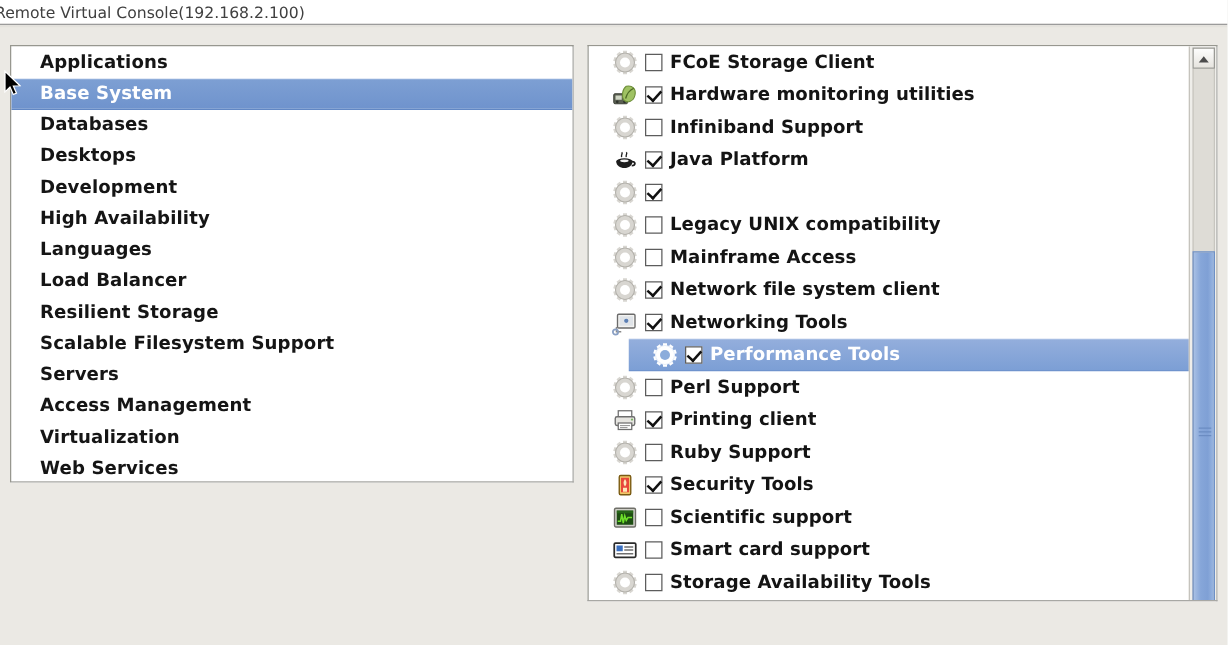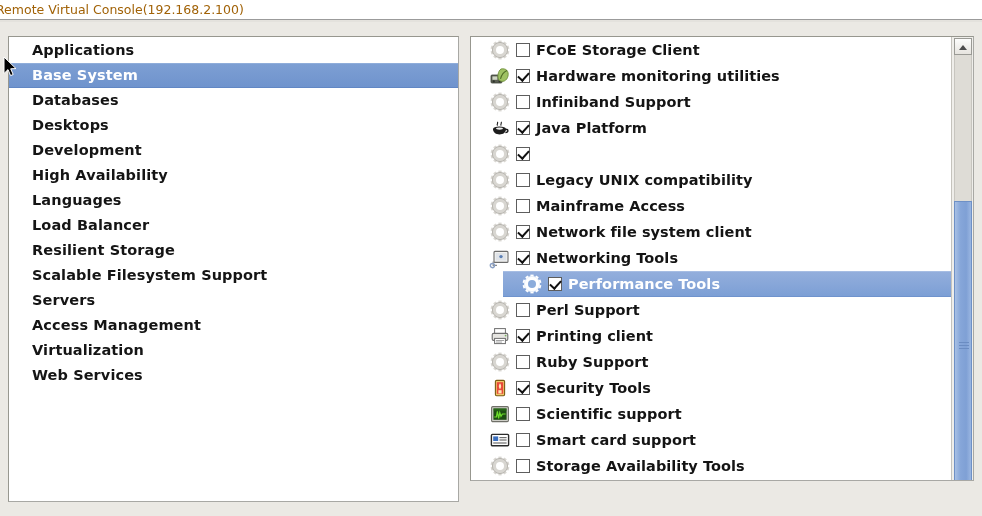--- a/index.html
+++ b/index.html
@@ -17,21 +17,21 @@
     height: 516px;
     background: #eceae5;
   }
 
   
   .titlebar {
     position: absolute;
     left: 0; top: 0;
     width: 982px; height: 19px;
     background: #ffffff;
-    color: #a16207;
+    color: #404040;
     font-size: 12.5px;
     line-height: 19px;
     white-space: nowrap;
     overflow: hidden;
   }
   .titlebar-text {
     display: block;
     margin-left: -4px;
   }
   .titlebar-sep {
@@ -61,21 +61,21 @@
     background: #ffffff;
     border: 1px solid #a8a8a4;
     border-top-color: #97978f;
     border-left-color: #97978f;
     overflow: hidden;
   }
 
   
   .panel-left {
     left: 8px; top: 14px;
-    width: 451px; height: 466px;
+    width: 451px; height: 350px;
   }
   
   .panel-right {
     left: 470px; top: 14px;
     width: 504px; height: 445px;
   }
 
   
   .cat-list {
     position: absolute;

